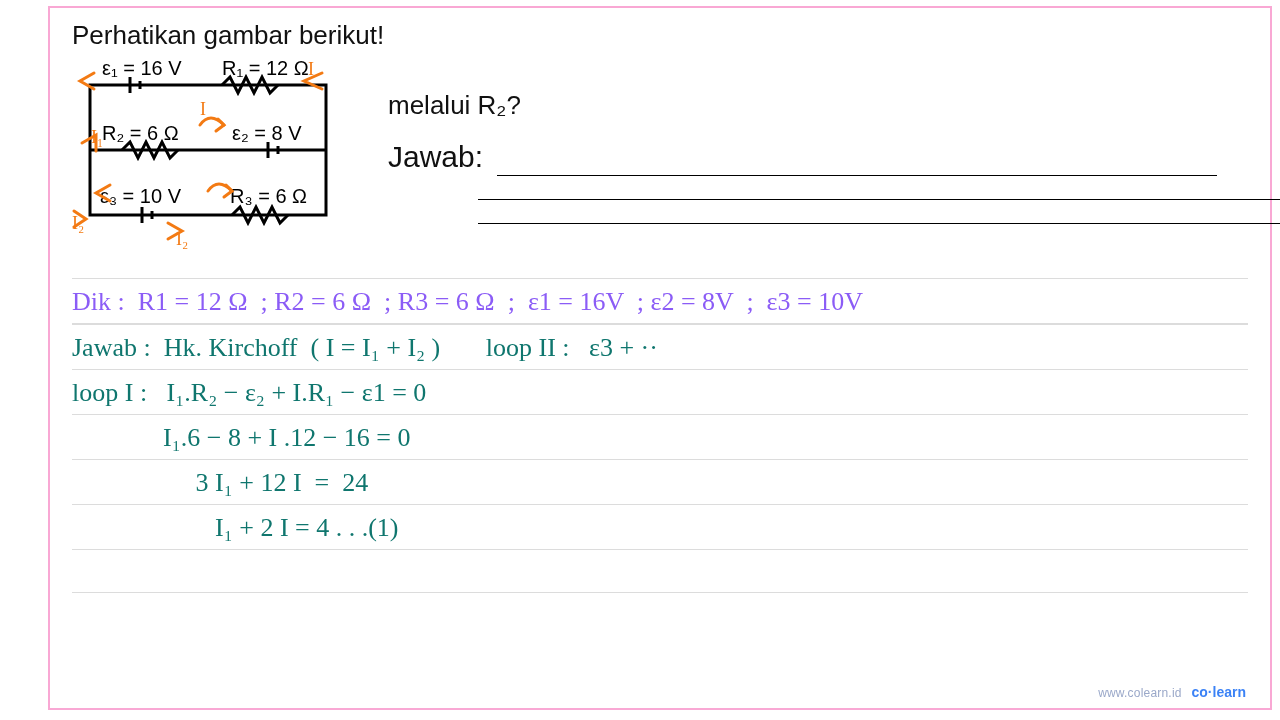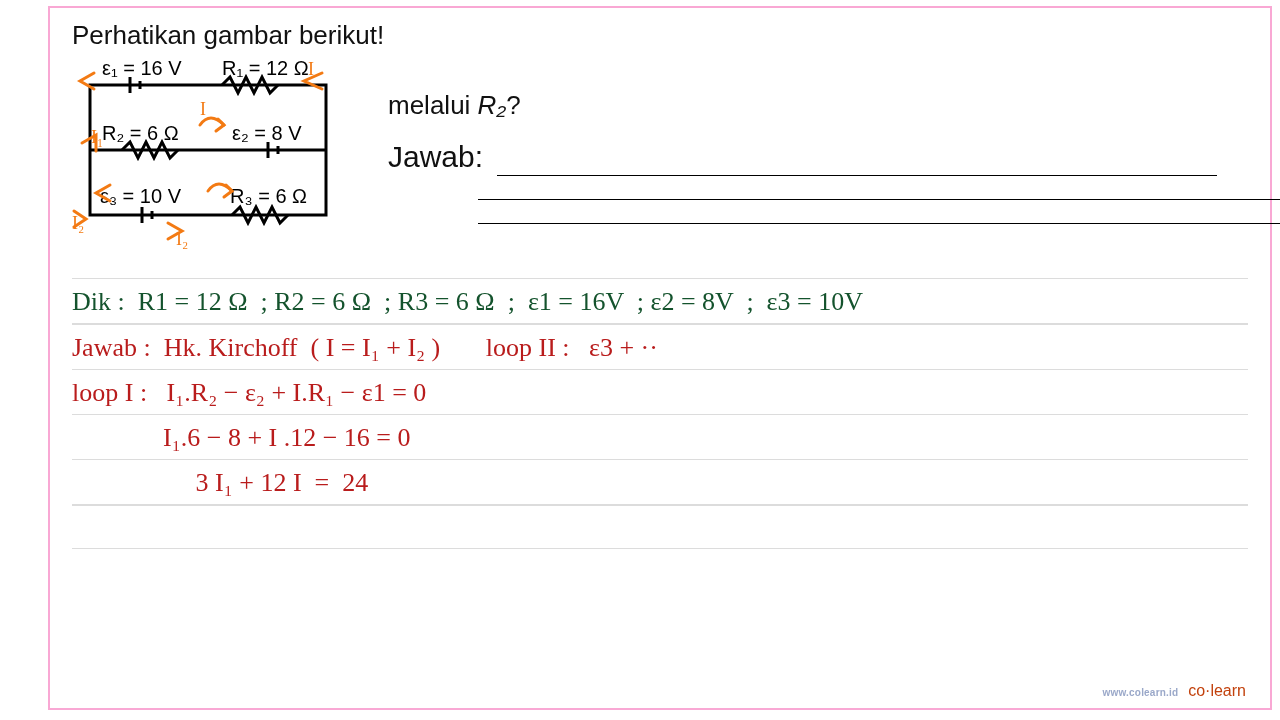--- a/index.html
+++ b/index.html
@@ -36,21 +36,21 @@
     height: 190px;
     position: relative;
   }
   .circuit svg { position:absolute; left:0; top:0; }
   .qtext {
     flex: 1;
     font-size: 26px;
     color: #111;
     line-height: 1.3;
   }
-  .qtext .sub { font-style: italic; }
+  .qtext .sub { }
   .jawab-row {
     margin-top: 14px;
     font-size: 30px;
     color:#111;
   }
   .blankline {
     display:inline-block;
     border-bottom: 1.5px solid #000;
     height: 1.1em;
     vertical-align: bottom;
@@ -63,35 +63,35 @@
     top: 270px;
   }
   .hr {
     border:none;
     border-top:1px solid #dcdcdc;
     margin: 0;
   }
   .hand {
     font-family: "Comic Sans MS", "Segoe Script", cursive;
     font-size: 26px;
-    color:#b91c1c;
+    color:#0f766e;
     line-height: 1.0;
     padding: 10px 0 8px 0;
     white-space: pre;
   }
-  .green { color: #14532d; }
+  .green { color: #8b5cf6; }
   .footer {
     position:absolute;
     right: 24px;
     bottom: 8px;
     font-size: 14px;
     color:#2a5db0;
   }
-  .footer .small { color:#9aa8c9; font-size:10px; margin-right:6px; letter-spacing:0.2px;font-weight:bold;}
-  .footer .brand { font-weight:400; font-size:16px; color:#c2410c;}
+  .footer .small { color:#9aa8c9; font-size:12px; margin-right:6px; letter-spacing:0.2px;}
+  .footer .brand { font-weight:700; font-size:14px; color:#3b82f6;}
   .annot {
     position:absolute;
     font-family: "Comic Sans MS","Segoe Script",cursive;
     color:#f37a13;
     font-size:18px;
     font-weight:500;
   }
 </style>
 </head>
 <body>
@@ -178,20 +178,21 @@
     <hr class="hr">
     <hr class="hr">
     <div class="hand">Jawab :  Hk. Kirchoff  ( I = I₁ + I₂ )       loop II :   ε3 + ··</div>
     <hr class="hr">
     <div class="hand">loop I :   I₁.R₂ − ε₂ + I.R₁ − ε1 = 0</div>
     <hr class="hr">
     <div class="hand">              I₁.6 − 8 + I .12 − 16 = 0</div>
     <hr class="hr">
     <div class="hand">                   3 I₁ + 12 I  =  24</div>
     <hr class="hr">
+    <div class="hand">                      I₁ + 2 I = 4 . . .(1)</div>
     <hr class="hr">
     <div style="height:42px"></div>
     <hr class="hr">
   </div>
 
   <div class="footer">
     <span class="small">www.colearn.id</span>
     <span class="brand">co·learn</span>
   </div>
 </div>

